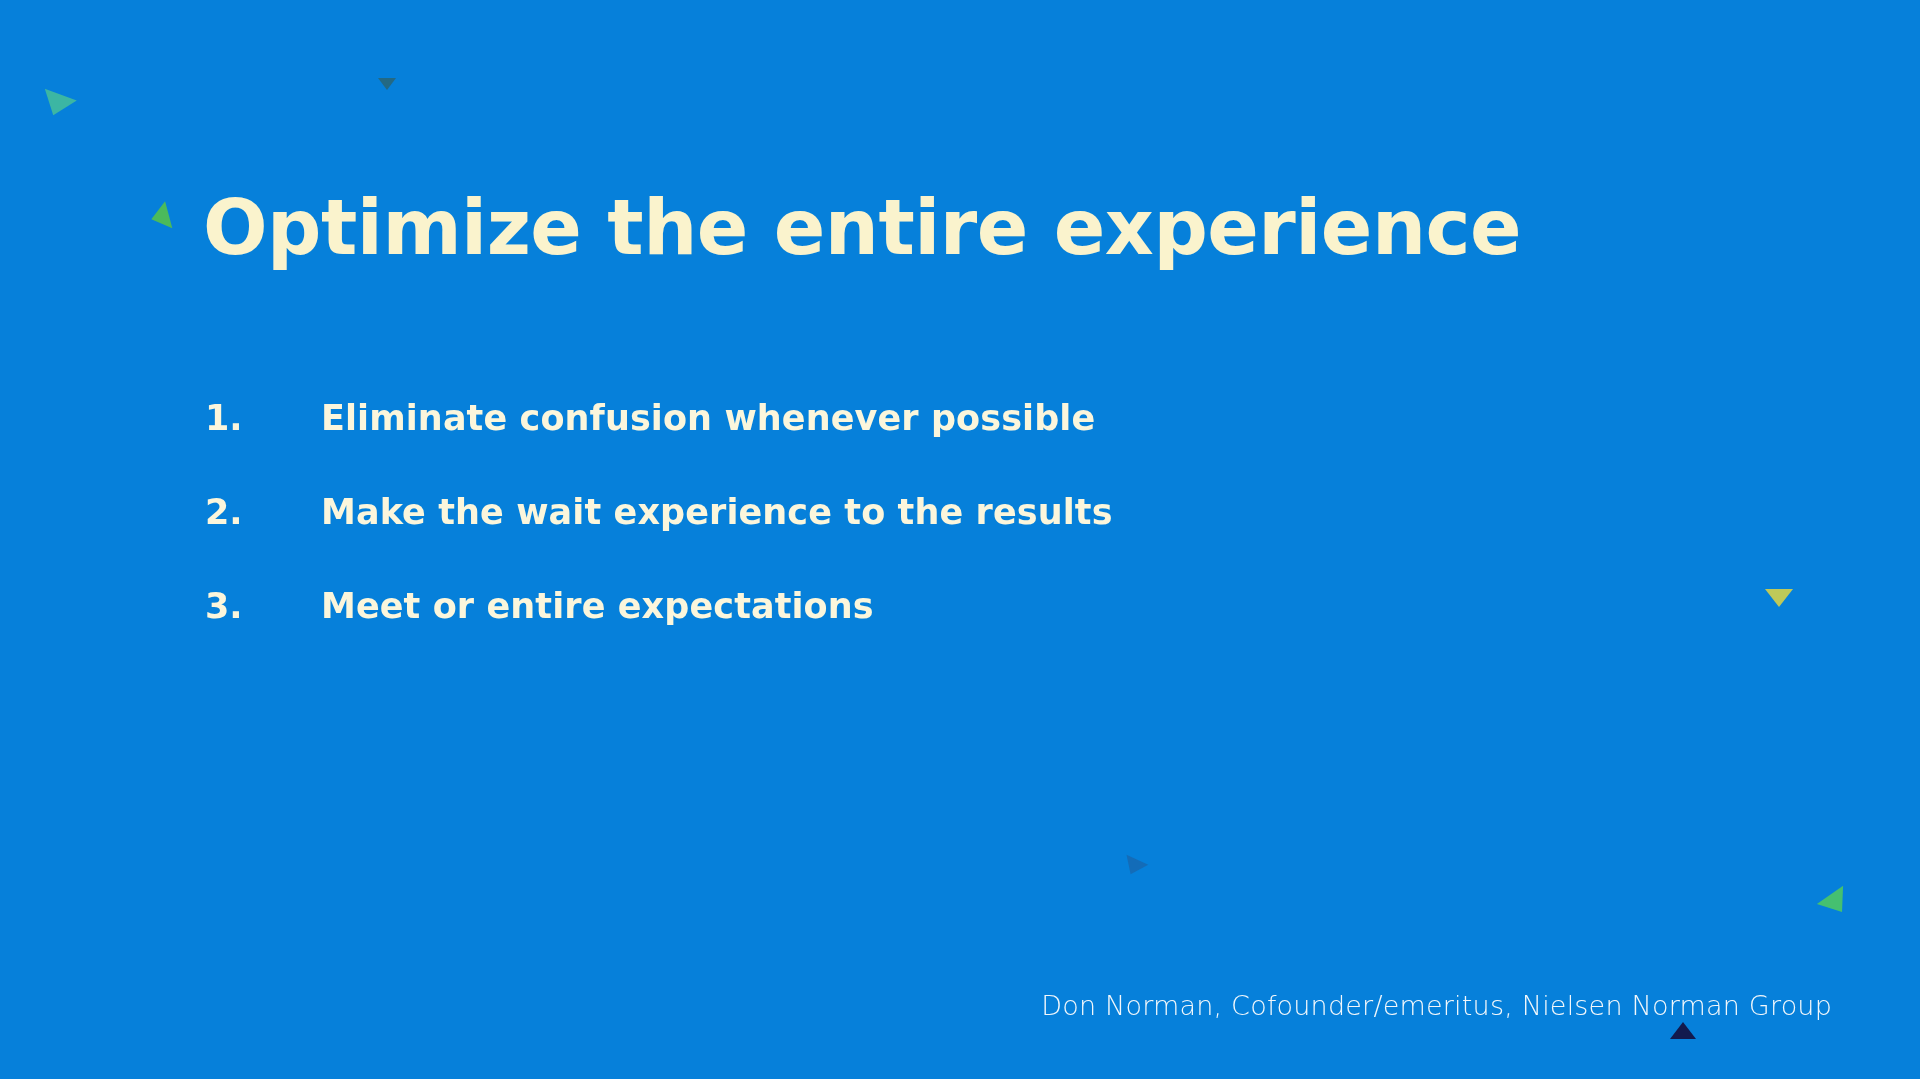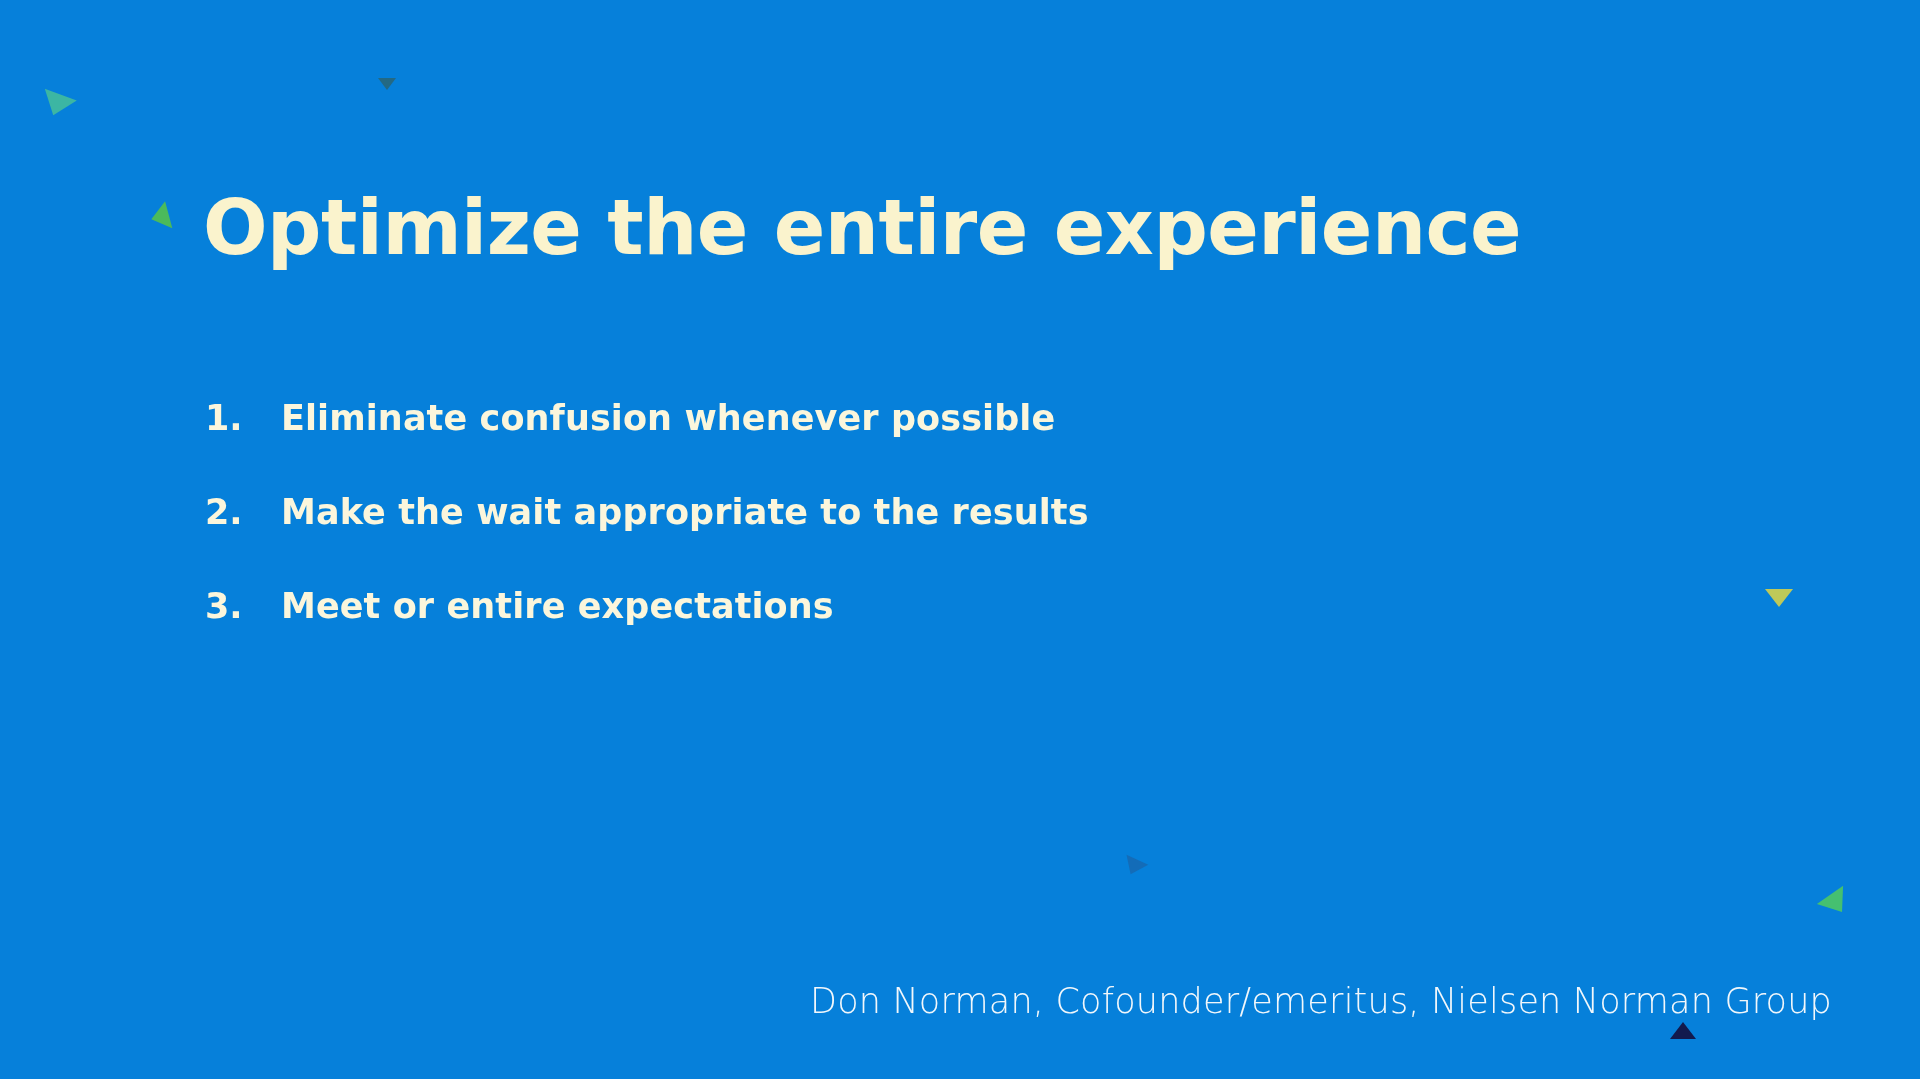--- a/index.html
+++ b/index.html
@@ -69,28 +69,29 @@
     font-weight: 700;
     color: #FBF6DC;
     font-family: "DejaVu Sans", sans-serif;
   }
   .list-text {
     font-size: 35px;
     font-weight: 700;
     color: #FBF6DC;
     font-family: "DejaVu Sans", sans-serif;
     letter-spacing: 0.1px;
+    margin-left: 40px;
   }
 
   
   #attribution {
     position: absolute;
     right: 88px;
     bottom: 58px;
-    font-size: 35px;
+    font-size: 27px;
     font-weight: 300;
     color: #F2F7FB;
     letter-spacing: 0.2px;
     white-space: nowrap;
     font-family: "DejaVu Sans", sans-serif;
   }
 </style>
 </head>
 <body>
 
@@ -110,21 +111,21 @@
 
   <div id="list">
 
     <div class="list-row">
       <span class="list-num" style="color: rgb(251, 246, 220);">1.</span>
       <span class="list-text" style="color: rgb(251, 246, 220);">Eliminate confusion whenever possible</span>
     </div>
 
     <div class="list-row">
       <span class="list-num" style="color: rgb(251, 246, 220);">2.</span>
-      <span class="list-text" style="color: rgb(251, 246, 220);">Make the wait appropriate to the results</span>
+      <span class="list-text" style="color: rgb(251, 246, 220);">Make the wait experience to the results</span>
     </div>
 
     <div class="list-row">
       <span class="list-num" style="color: rgb(251, 246, 220);">3.</span>
       <span class="list-text" style="color: rgb(251, 246, 220);">Meet or entire expectations</span>
     </div>
 
   </div>
 
   <div id="attribution" style="color: rgb(242, 247, 251);">Don Norman, Cofounder/emeritus, Nielsen Norman Group</div>

